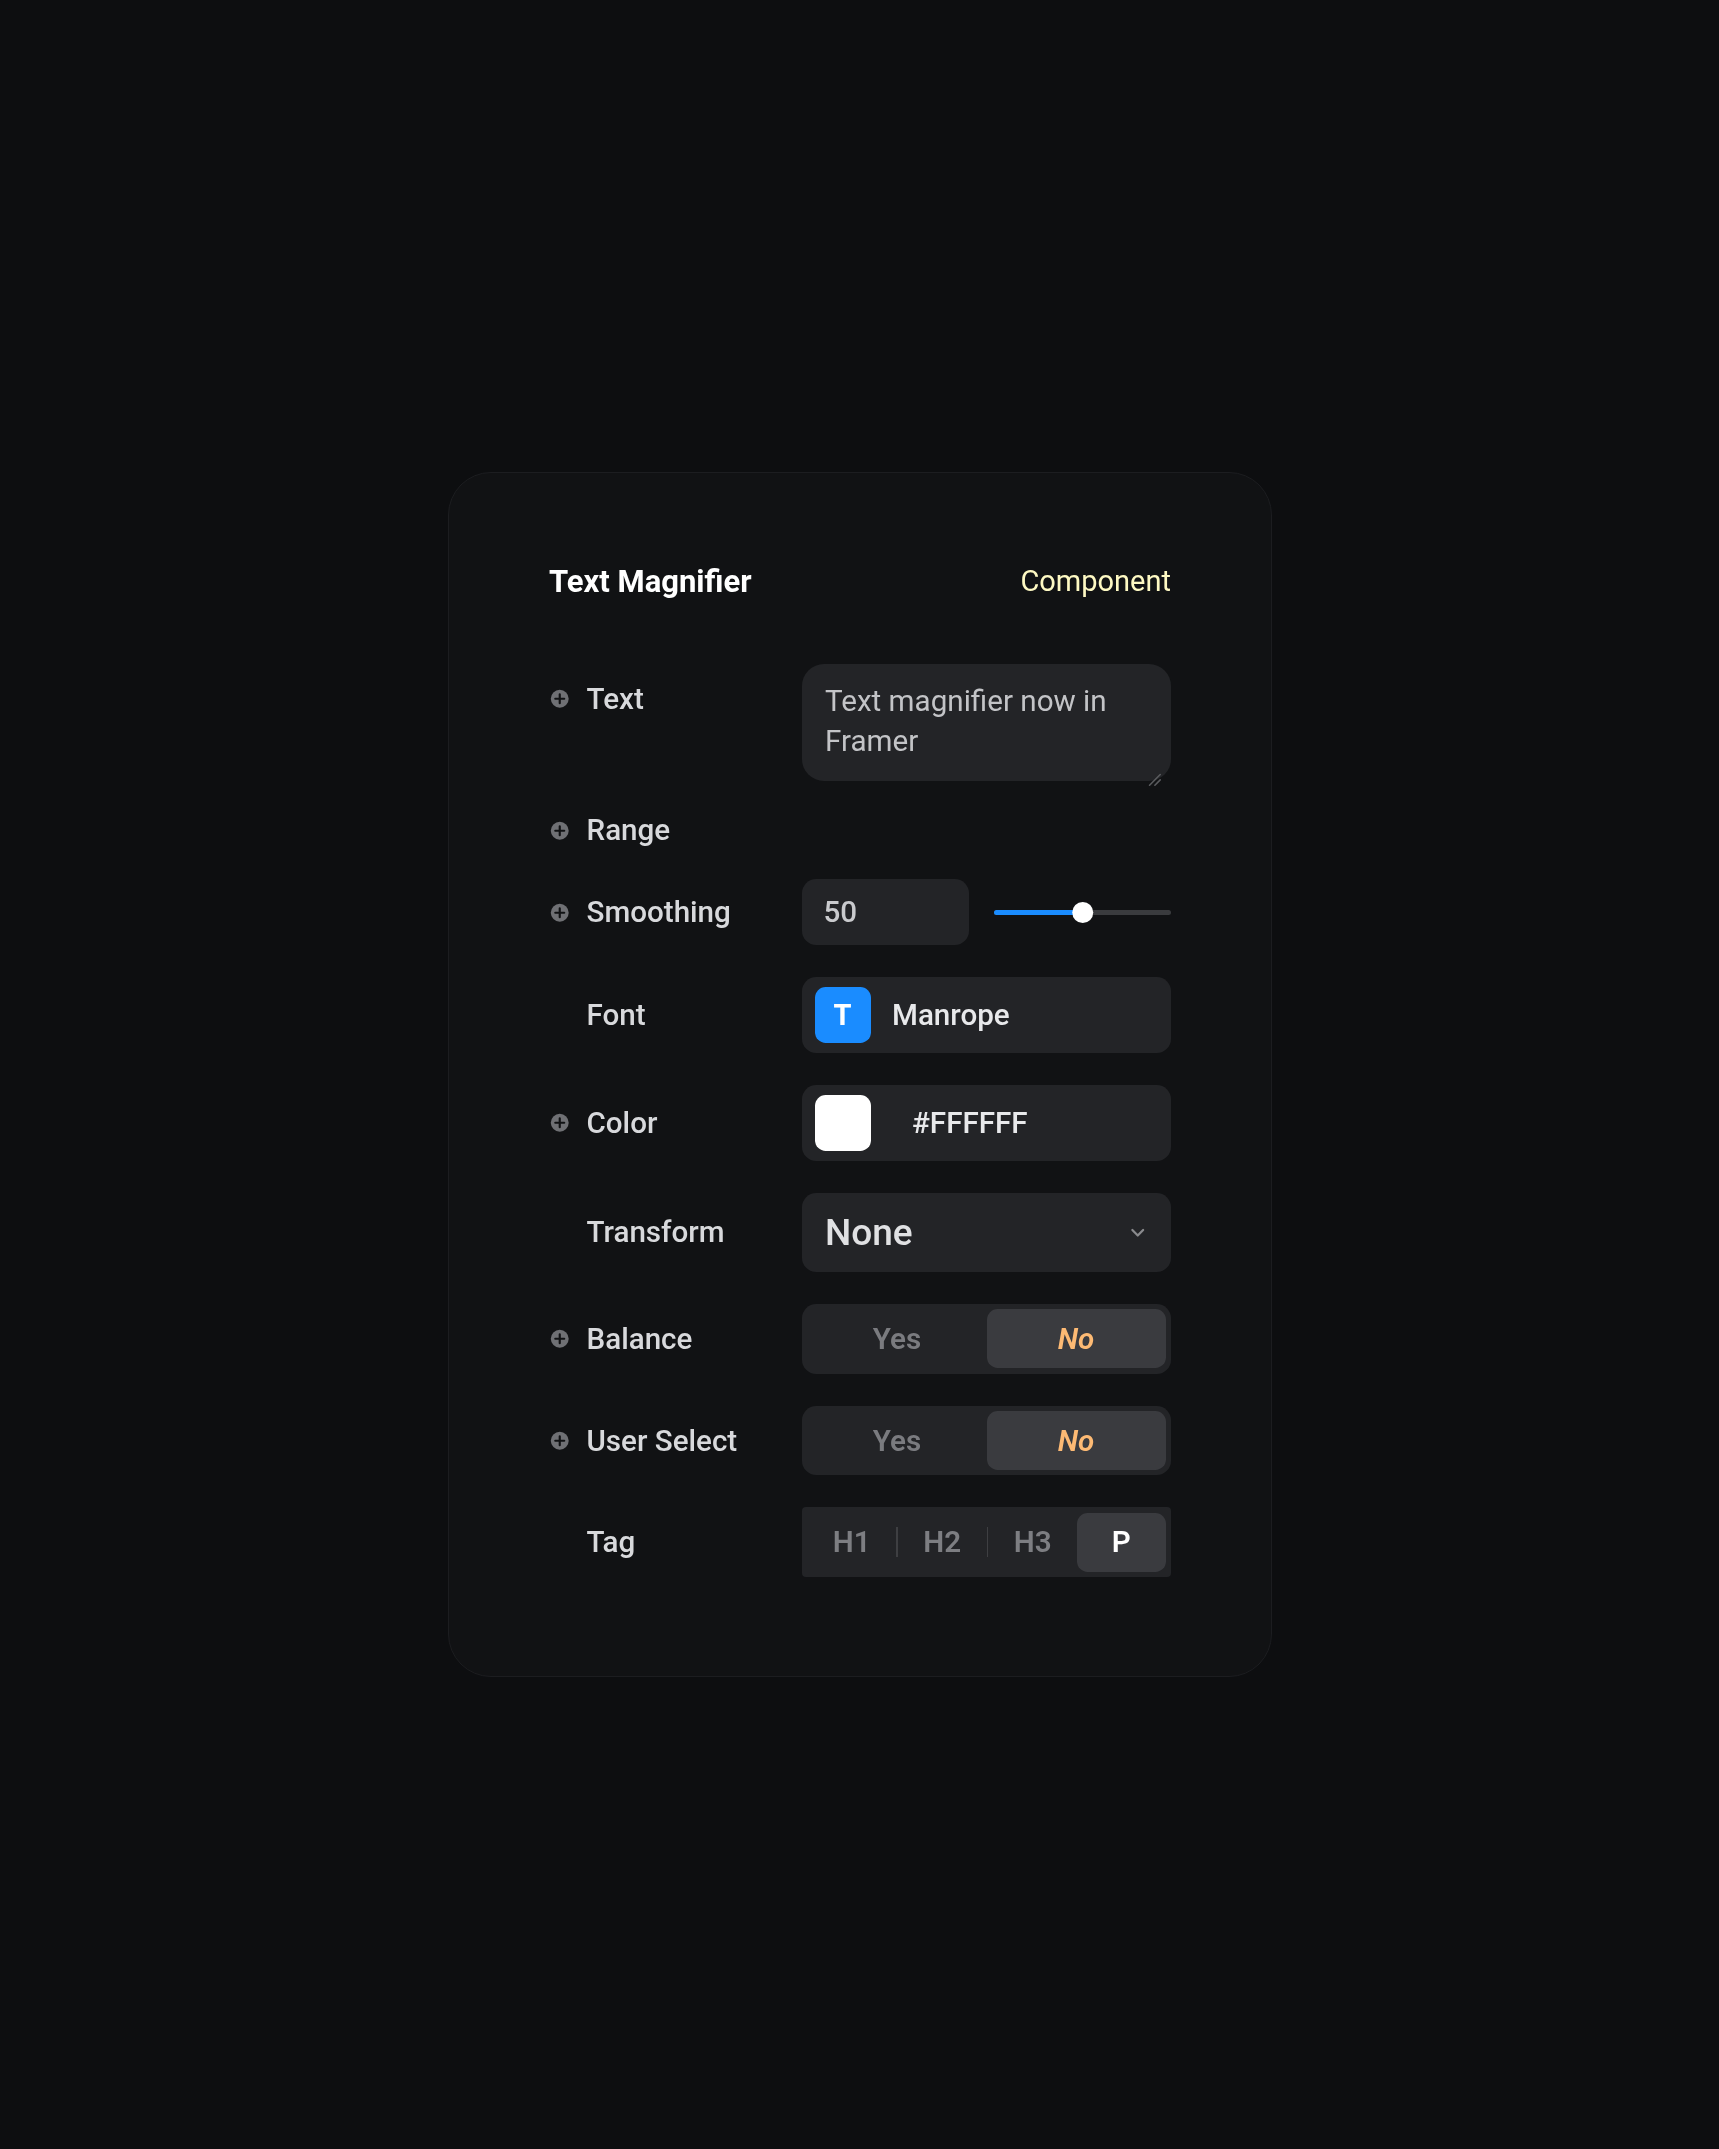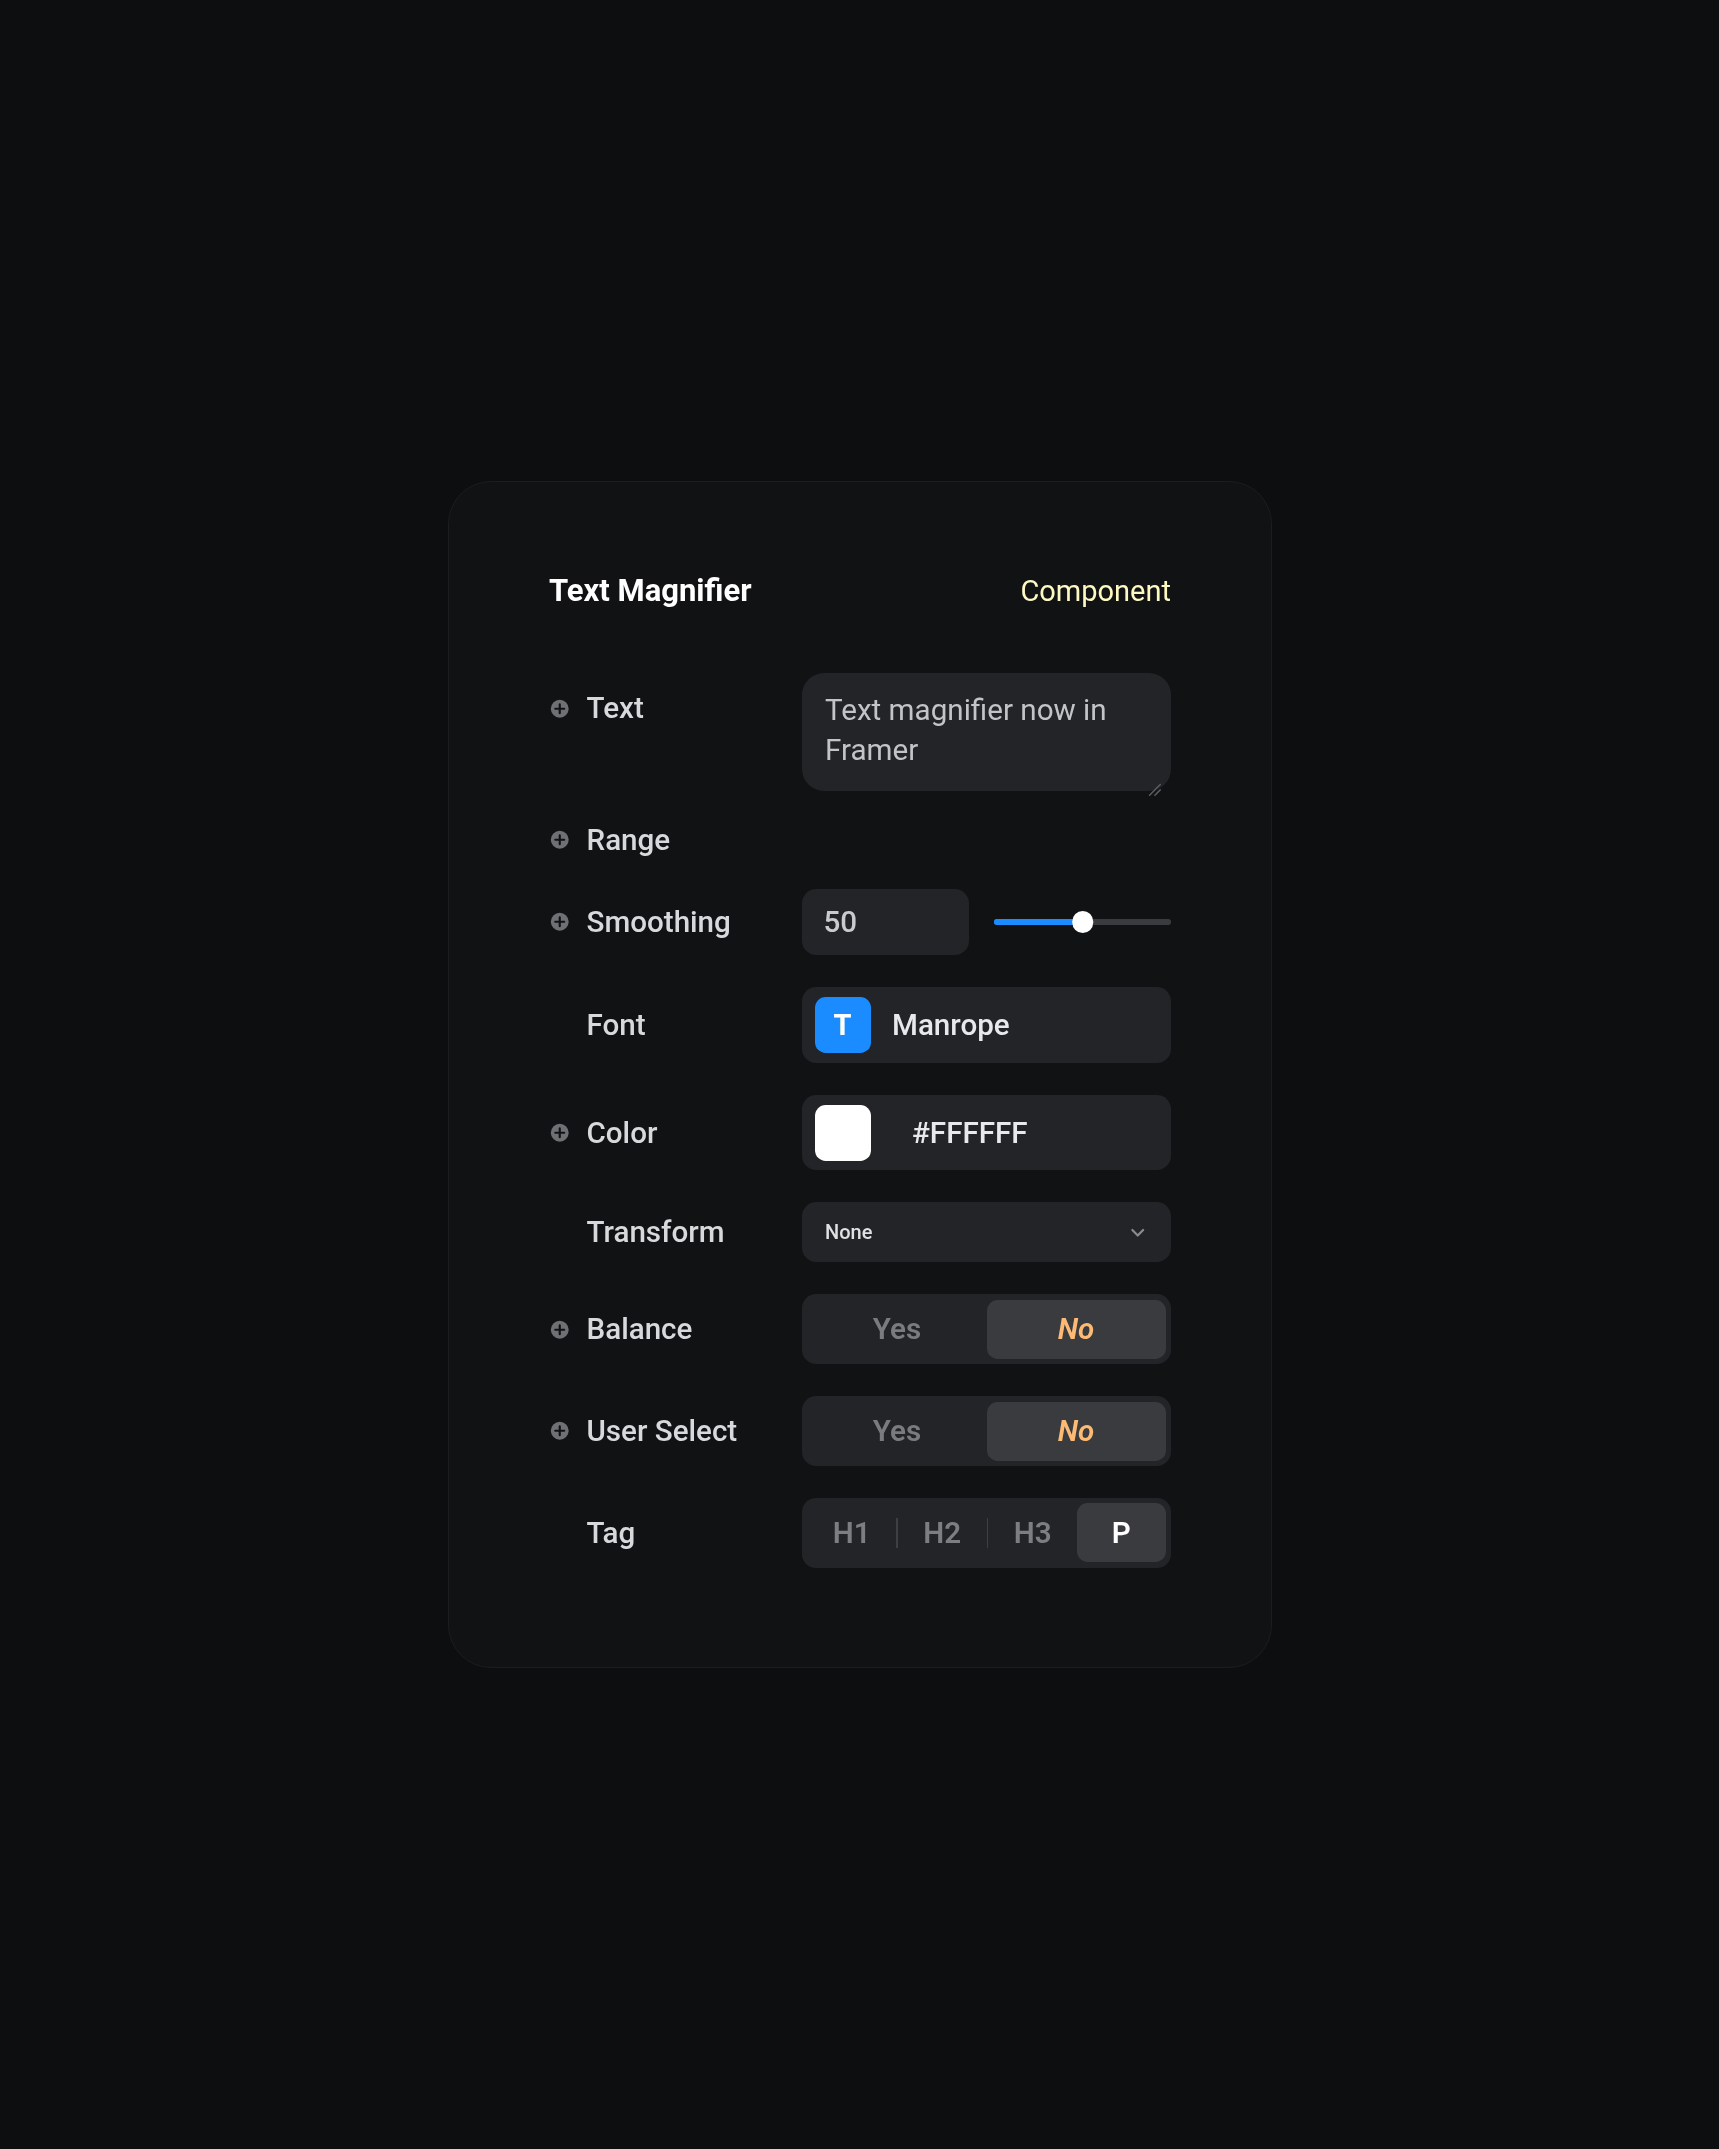--- a/index.html
+++ b/index.html
@@ -194,21 +194,21 @@
     flex: 1;
     background: #232427;
     border-radius: 14.3px;
     padding: 18px 23px;
     display: flex;
     align-items: center;
     justify-content: space-between;
   }
   .select-value {
     color: #e0e1e3;
-    font-size: 20px;
+    font-size: 37px;
     font-weight: 500;
   }
   .chevron {
     width: 21.5px;
     height: 21.5px;
   }
   .segmented {
     flex: 1;
     background: #232427;
     border-radius: 14.3px;
@@ -227,21 +227,21 @@
     position: relative;
   }
   .segment.active {
     background: #3a3b3f;
     color: #fdba74;
     font-style: italic;
   }
   .tag-segmented {
     flex: 1;
     background: #232427;
-    border-radius: 14px;
+    border-radius: 4px;
     padding: 5.4px;
     display: flex;
     align-items: center;
   }
   .tag-segment {
     flex: 1;
     text-align: center;
     padding: 12.5px 0;
     color: #7d7e82;
     font-size: 29.6px;

